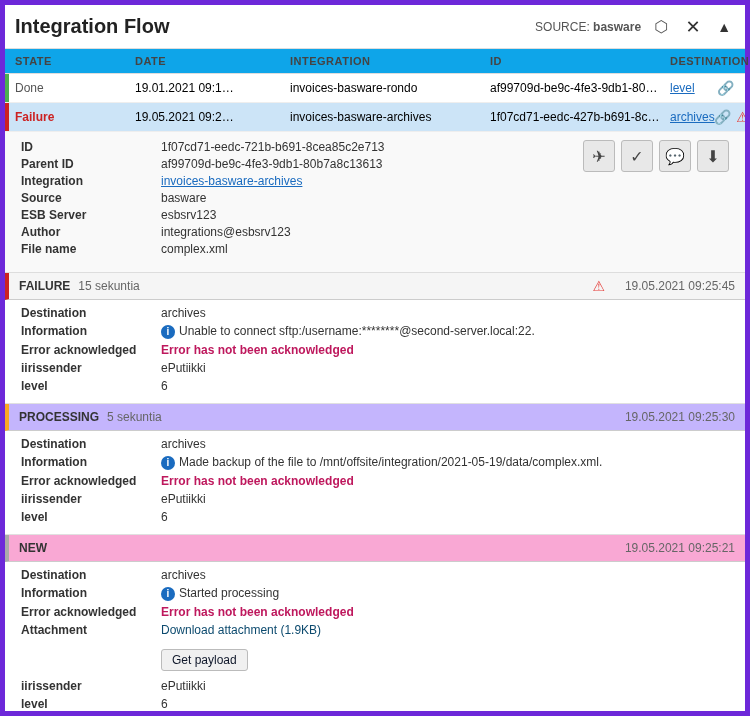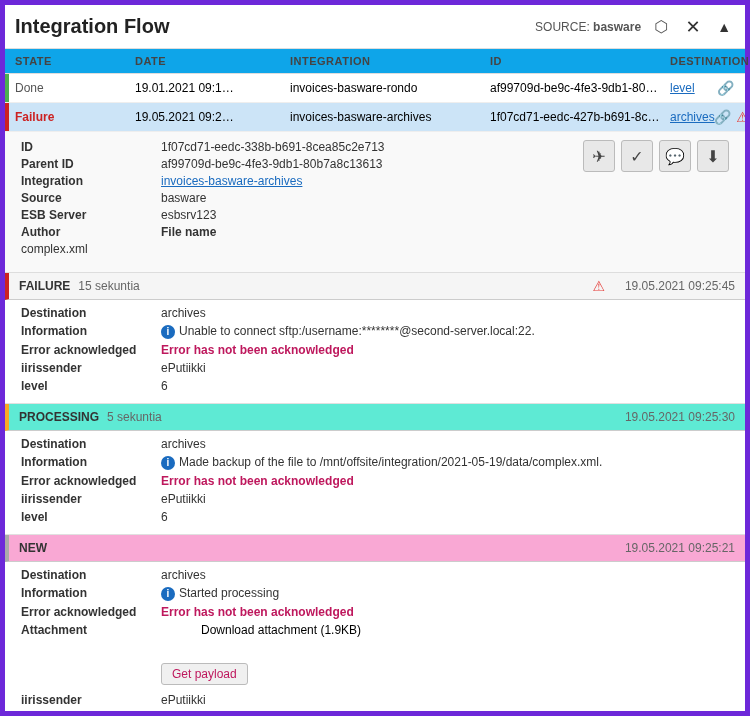--- a/index.html
+++ b/index.html
@@ -174,21 +174,21 @@
       border-bottom: 1px solid #ccc;
       border-left: 4px solid #ccc;
       position: relative;
     }
     .section-header.failure-header {
       border-left-color: #cc2222;
       background: #f5f5f5;
     }
     .section-header.processing-header {
       border-left-color: #f9a825;
-      background: #5eead4;
+      background: #c4b5fd;
     }
     .section-header.new-header {
       border-left-color: #aaa;
       background: #f9a8d4;
     }
     .section-title {
       font-weight: bold;
       font-size: 12px;
       color: #333;
       margin-right: 8px;
@@ -227,23 +227,22 @@
     }
     .sdvalue {
       color: #333;
       font-size: 12px;
     }
     .sdvalue.error-text {
       color: #be185d;
       font-weight: bold;
     }
     .sdvalue.link {
-      color: #000000;
-      cursor: pointer;
-      margin-left: 40px;
+      color: #0c4a6e;
+      cursor: pointer;
     }
     .info-icon {
       display: inline-block;
       background: #1a6bbf;
       color: #fff;
       border-radius: 50%;
       width: 14px;
       height: 14px;
       text-align: center;
       line-height: 14px;
@@ -258,22 +257,22 @@
       overflow-x: hidden;
     }
     
     .payload-btn {
       background: #f0f0f0;
       border: 1px solid #bbb;
       border-radius: 3px;
       padding: 3px 10px;
       font-size: 12px;
       cursor: pointer;
-      color: #be185d;
-      margin-top: 18px;
+      color: #0f172a;
+      margin-top: 4px;
     }
   </style>
 </head>
 <body>
 
 <div class="window">
 
   <div class="title-bar">
     <div class="title-bar-left">
       <span class="title-text">Integration Flow</span>
@@ -325,35 +324,36 @@
           <span class="clip-icon">🔗</span>
           <span class="warn-icon">⚠</span>
         </span>
       </div>
     </div>
 
     <div class="detail-panel">
       <div style="display:flex;justify-content:space-between;">
         <div class="detail-grid" style="flex:1;">
           <div class="detail-label">ID</div>
-          <div class="detail-value">1f07cd71-eedc-338b-b691-8cea85c2e713</div>
+          <div class="detail-value">1f07cd71-eedc-721b-b691-8cea85c2e713</div>
 
           <div class="detail-label">Parent ID</div>
           <div class="detail-value">af99709d-be9c-4fe3-9db1-80b7a8c13613</div>
 
           <div class="detail-label">Integration</div>
           <div class="detail-value link">invoices-basware-archives</div>
 
           <div class="detail-label">Source</div>
           <div class="detail-value">basware</div>
 
           <div class="detail-label">ESB Server</div>
           <div class="detail-value">esbsrv123</div>
 
           <div class="detail-label">Author</div>
+          <div class="detail-value">integrations@esbsrv123</div>
 
           <div class="detail-label">File name</div>
           <div class="detail-value">complex.xml</div>
         </div>
         <div style="display:flex;gap:6px;align-items:flex-start;padding-left:16px;">
           <div class="action-btn" title="Send">✈</div>
           <div class="action-btn" title="Acknowledge">✓</div>
           <div class="action-btn" title="Comment">💬</div>
           <div class="action-btn" title="Download">⬇</div>
         </div>

